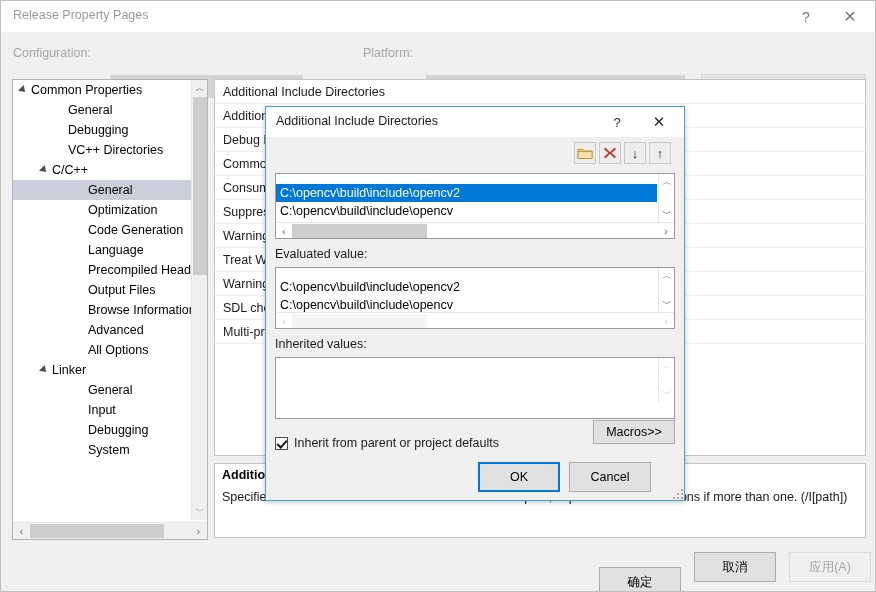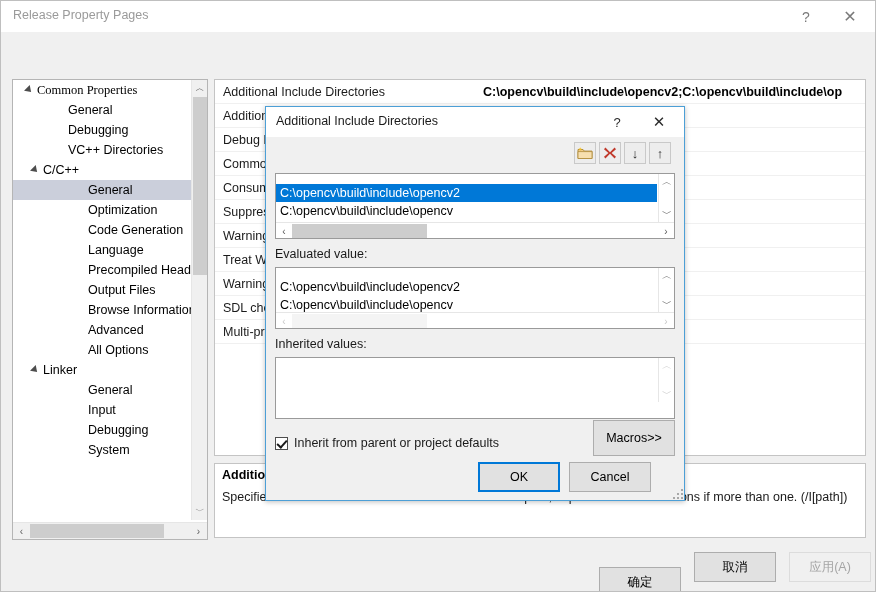--- a/index.html
+++ b/index.html
@@ -95,23 +95,23 @@
   .tree-row .tw {
     display: inline-block; width: 0; height: 0;
     border-top: 4px solid transparent;
     border-bottom: 4px solid transparent;
     border-left: 6px solid #4d4d4d;
     vertical-align: middle;
     margin-right: 5px;
     transform: rotate(45deg);
     position: relative; top: -1px;
   }
-  .lvl0 { padding-left: 13px; font-family: Liberation Serif, serif; }
+  .lvl0 { padding-left: 7px; }
   .lvl1 { padding-left: 55px; }
-  .lvl1b { padding-left: 19px; }
+  .lvl1b { padding-left: 28px; }
   .lvl2 { padding-left: 75px; }
 
   #tree-vscroll {
     position: absolute; right: 0; top: 0; width: 16px; height: 440px;
     background: #f0f0f0; border-left: 1px solid #e6e6e6;
   }
   #tree-vscroll .thumb {
     position: absolute; left: 1px; top: 17px; width: 14px; height: 178px;
     background: #cdcdcd;
   }
@@ -281,21 +281,21 @@
   #inherit-box::after {
     content: ""; position: absolute; left: 3px; top: 0px;
     width: 4px; height: 8px;
     border: solid #1a1a1a; border-width: 0 2px 2px 0;
     transform: rotate(42deg);
   }
   #inherit-label { font-size: 12.5px; color: #1a1a1a; white-space: nowrap; }
 
   #btn-macros {
     position: absolute; right: 9px; top: 313px;
-    width: 82px; height: 36px;
+    width: 82px; height: 24px;
     background: #e1e1e1; border: 1px solid #adadad;
     font-size: 12.5px; display: flex; align-items: center; justify-content: center;
   }
   #btn-ok {
     position: absolute; left: 212px; top: 355px; width: 82px; height: 30px;
     background: #e1e1e1; border: 2px solid #0078d7;
     font-size: 12.5px; display: flex; align-items: center; justify-content: center; text-align: right;
   }
   #btn-cancel {
     position: absolute; left: 303px; top: 355px; width: 82px; height: 30px;
@@ -313,20 +313,33 @@
 <body>
 
 <div id="root">
 
   <div id="titlebar">
     <div id="window-title">Release Property Pages</div>
     <div class="tb-btn" id="help-btn">?</div>
     <div class="tb-btn" id="close-btn">✕</div>
   </div>
 
+  <div id="configbar">
+    <div class="cfg-label" id="cfg-label-configuration">Configuration:</div>
+    <div class="cfg-combo" id="cfg-combo-configuration">
+      <span class="cv">N/A</span>
+      <span class="arrow"></span>
+    </div>
+    <div class="cfg-label" id="cfg-label-platform">Platform:</div>
+    <div class="cfg-combo" id="cfg-combo-platform">
+      <span class="cv">N/A</span>
+      <span class="arrow"></span>
+    </div>
+    <div id="cfg-manager-btn">Configuration Manager...</div>
+  </div>
 
   <div id="tree-panel">
     <div id="tree-scrollarea">
         <div class="tree-row lvl0"><span class="tw"></span><span>Common Properties</span></div>
         <div class="tree-row lvl1"><span>General</span></div>
         <div class="tree-row lvl1"><span>Debugging</span></div>
         <div class="tree-row lvl1"><span>VC++ Directories</span></div>
         <div class="tree-row lvl1b"><span class="tw"></span><span>C/C++</span></div>
         <div class="tree-row lvl2 selected"><span>General</span></div>
         <div class="tree-row lvl2"><span>Optimization</span></div>
@@ -351,21 +364,20 @@
     <div id="tree-hscroll">
       <div class="sb-harrow" style="left:0">‹</div>
       <div class="thumb"></div>
       <div class="sb-harrow" style="right:0">›</div>
     </div>
   </div>
 
   <div id="grid-panel">
       <div class="prop-row sel">
         <span class="prop-name">Additional Include Directories</span>
-        <span class="prop-value">C:\opencv\build\include\opencv2;C:\opencv\build\include\op</span>
       </div>
       <div class="prop-row">
         <span class="prop-name">Additional #using Directories</span>
         <span class="prop-value"></span>
       </div>
       <div class="prop-row">
         <span class="prop-name">Debug Information Format</span>
         <span class="prop-value"></span>
       </div>
       <div class="prop-row">

